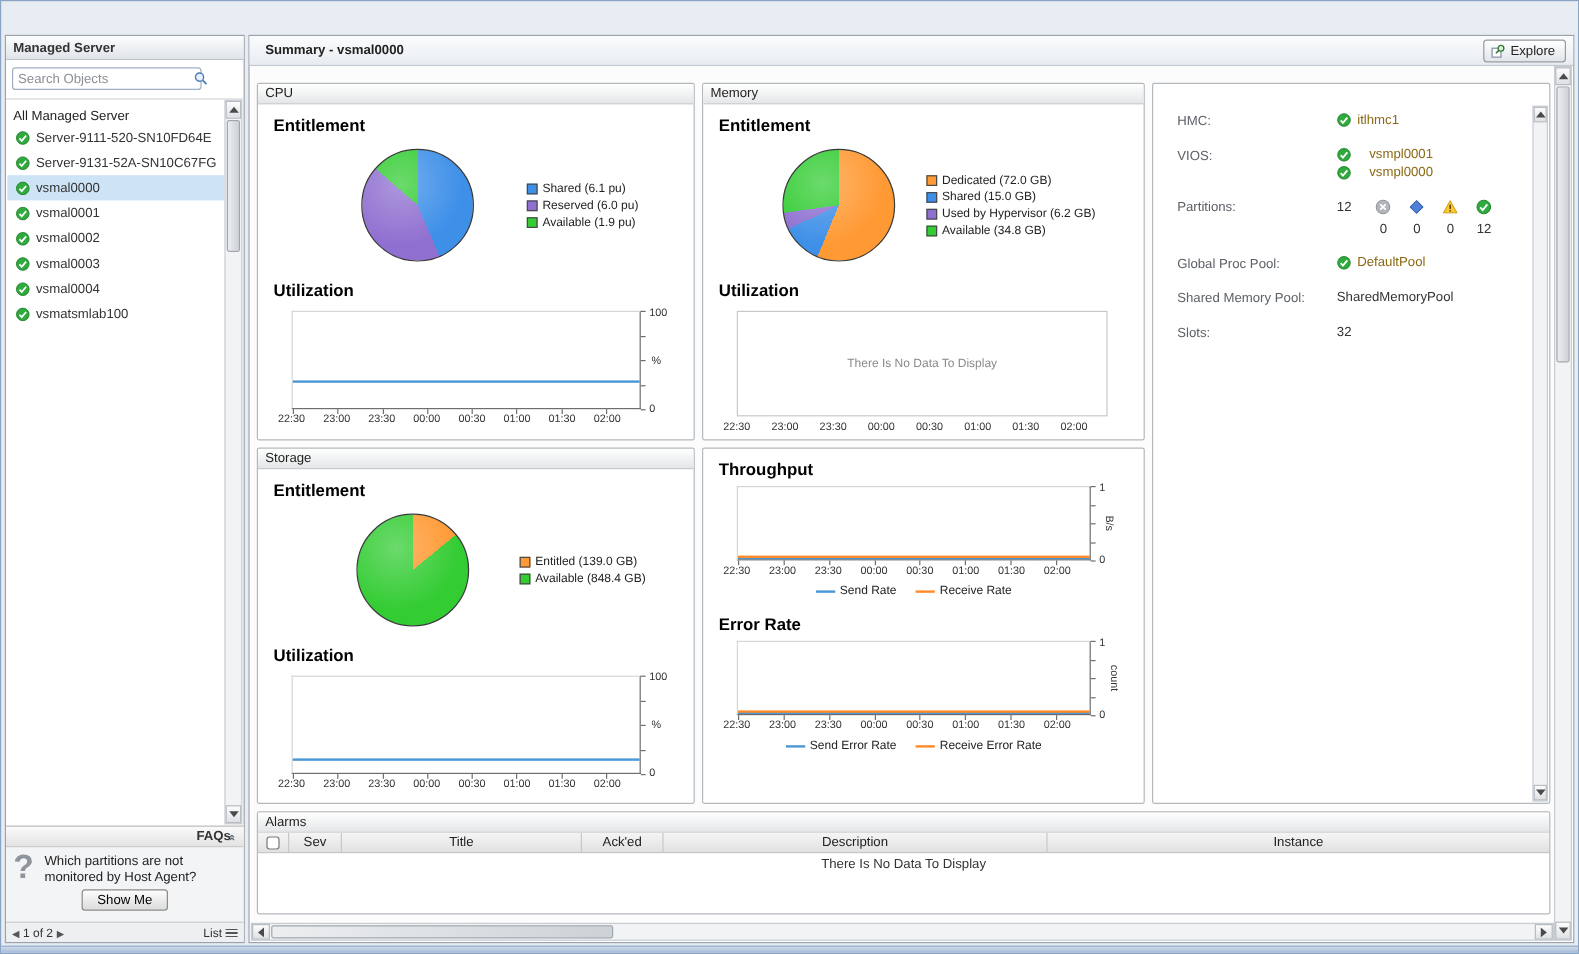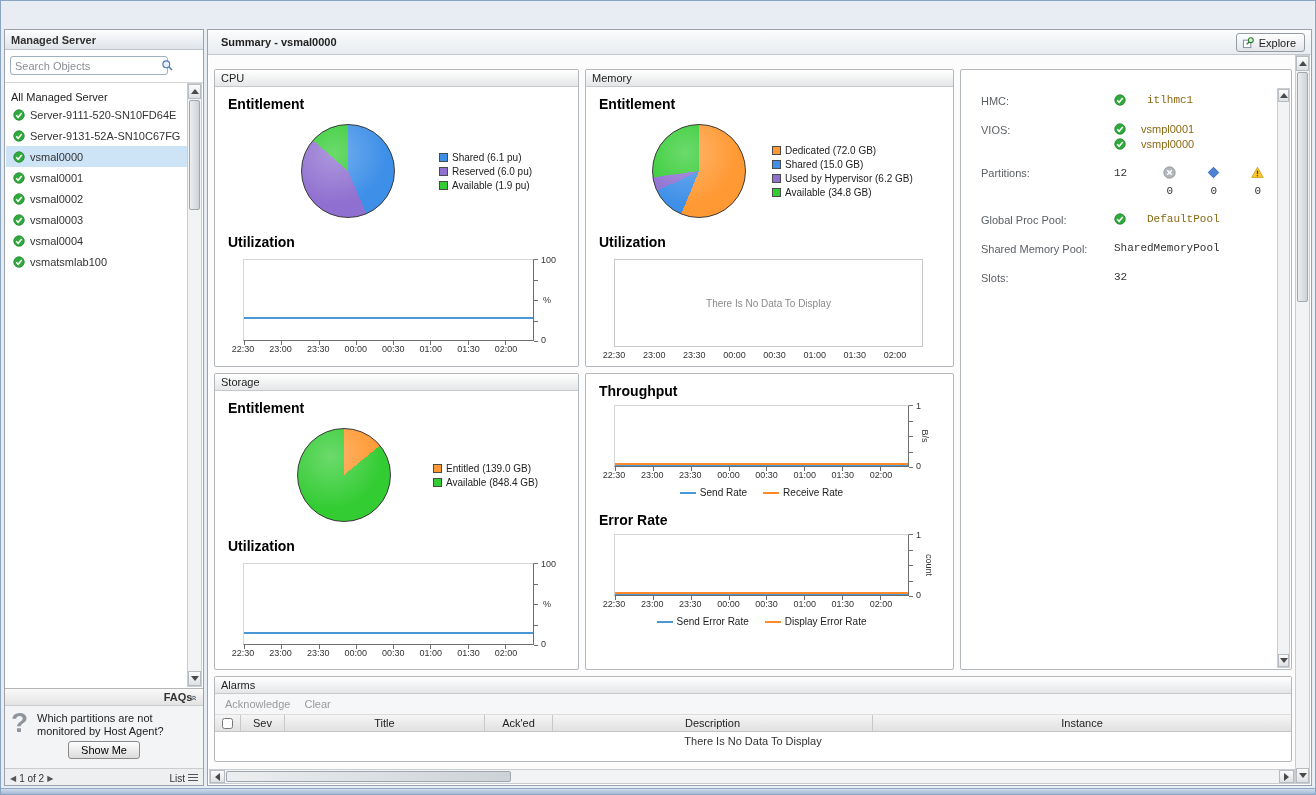--- a/index.html
+++ b/index.html
@@ -100,21 +100,21 @@
   .noaxis-chart .lc-xlabels{margin-right:26px;}
   .lc-xlabels span{position:absolute;top:3px;transform:translateX(-50%);white-space:nowrap;}
   .lc-legend{display:flex;justify-content:center;gap:16px;margin:8px 40px 0 0;font-size:10px;color:#222;}
   .lc-legend-item{display:flex;align-items:center;gap:4px;}
   .lc-legend-item i{width:16px;height:2px;display:inline-block;}
 
   
   .sd-row{display:flex;padding-left:20px;margin-top:16px;align-items:flex-start;}
   .sd-row.first{margin-top:24px;}
   .sd-label{width:133px;color:#5c6167;flex:none;padding-top:1px;}
-  .sd-value{display:flex;align-items:flex-start;gap:21px;color:#333;font-family:Liberation Mono, monospace;}
+  .sd-value{display:flex;align-items:flex-start;gap:5px;color:#333;}
   .sd-link{color:#8b6914;cursor:pointer;}
   .sd-stack{display:flex;flex-direction:column;gap:3px;}
   .sd-stack .entry{display:flex;align-items:center;gap:15px;}
   .sd-total{margin-right:10px;padding-top:1px;}
   .pt-col{display:flex;flex-direction:column;align-items:center;width:23px;}
   .pt-count{margin-top:3px;}
   .detail-vscroll{top:18px;right:1px;width:13px;bottom:1px;}
 
   
   .al-toolbar{height:21px;background:#f6f7f8;border-bottom:1px solid #ddd;display:flex;align-items:center;gap:14px;padding-left:10px;color:#9a9a9a;}
@@ -515,21 +515,21 @@
               <span style="left: calc(85.7143% - 24px);">01:30</span>
               <span style="left: calc(100% - 28px);">02:00</span>
             </div>
             <div class="lc-legend">
               <span class="lc-legend-item">
                 <i style="background: rgb(74, 151, 214);"></i>
                 <span>Send Error Rate</span>
               </span>
               <span class="lc-legend-item">
                 <i style="background: rgb(255, 138, 42);"></i>
-                <span>Display Error Rate</span>
+                <span>Receive Error Rate</span>
               </span>
             </div>
           </div>
       </div>
 
       <div class="panel panel-detail">
 
         <div class="sd-row first">
           <span class="sd-label">HMC:</span>
           <span class="sd-value">
@@ -634,24 +634,20 @@
               <i class="tri up"></i>
             </div>
           <div class="scr-btn v" style="bottom:0;height:13px;">
               <i class="tri down"></i>
             </div>
         </div>
       </div>
 
       <div class="panel panel-alarms">
         <div class="panel-header">Alarms</div>
-        <div class="al-toolbar">
-          <span class="al-action">Acknowledge</span>
-          <span class="al-action">Clear</span>
-        </div>
         <div class="al-thead">
           <span class="al-th c-check">
               <input type="checkbox" style="">
             </span>
           <span class="al-th c-sev">Sev</span>
           <span class="al-th c-title">Title</span>
           <span class="al-th c-acked">Ack'ed</span>
           <span class="al-th c-desc">Description</span>
           <span class="al-th c-inst">Instance</span>
         </div>

